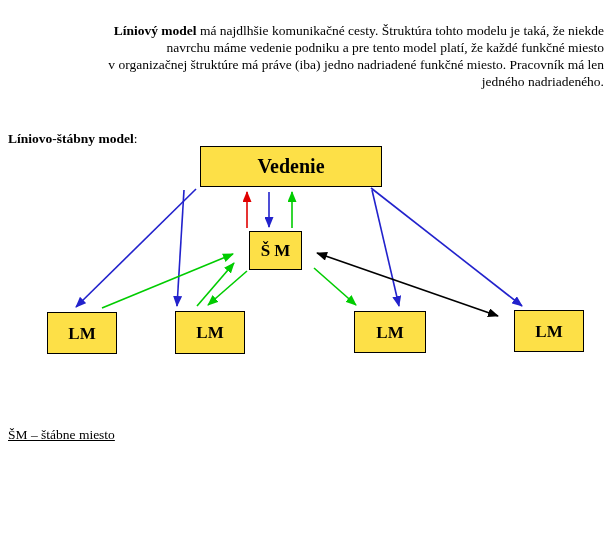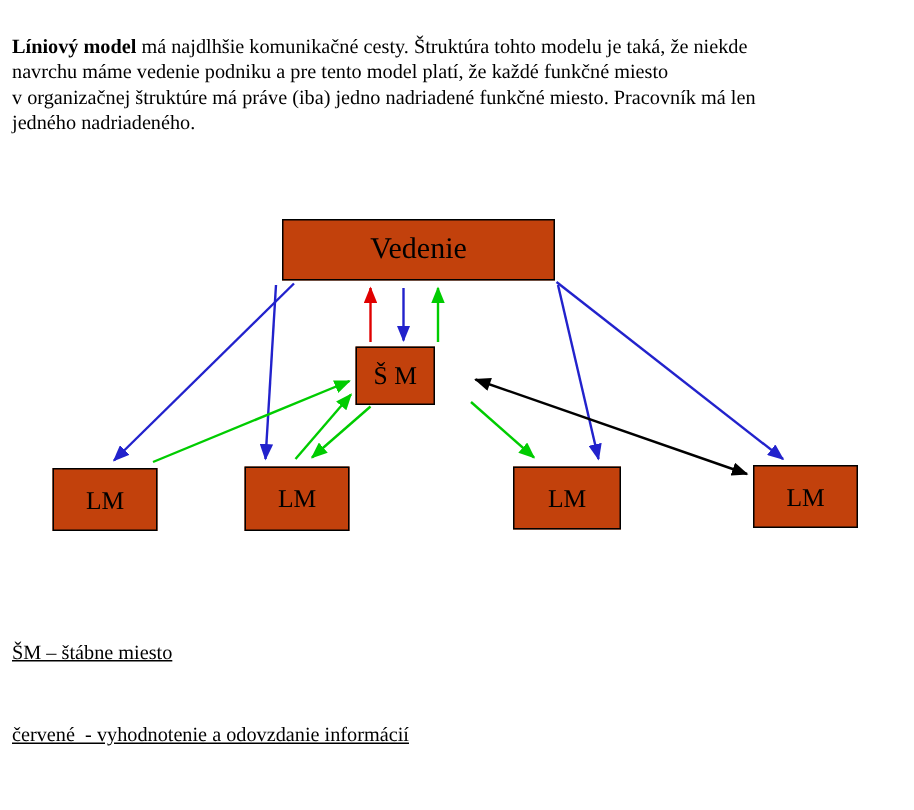--- a/index.html
+++ b/index.html
@@ -11,20 +11,21 @@
     font-family: "Liberation Serif", "DejaVu Serif", serif;
     font-size: 13.5px;
     line-height: 17px;
     color: #000000;
     overflow: hidden;
   }
   .intro {
     position: absolute;
     left: 8px; top: 8px;
     width: 596px;
+    text-align: right;
   }
   .intro .rest { white-space: pre-line; }
   .b { font-weight: bold; }
   .heading {
     position: absolute;
     left: 8px; top: 116px;
   }
   .diagram {
     position: absolute;
     left: 0; top: 0;
@@ -32,26 +33,27 @@
   }
   #edges-svg {
     position: absolute;
     left: 0; top: 0;
     pointer-events: none;
   }
   .node {
     position: absolute;
     box-sizing: border-box;
     border: 1px solid #000000;
-    background: #c2410c;
+    background: #fde047;
     display: flex;
     align-items: center;
     justify-content: center;
-    font-weight: normal;
+    font-weight: bold;
     font-family: "Liberation Serif", "DejaVu Serif", serif;
+    margin-left: 12px;
   }
   .legend-abbr {
     position: absolute;
     left: 8px; top: 426px;
   }
   .legend-colors {
     position: absolute;
     left: 8px; top: 481px;
   }
   .legend-line { white-space: pre; text-decoration: underline; }
@@ -59,20 +61,21 @@
 </head>
 <body>
 
 <div class="page">
 
   <p class="intro"><span class="b">Líniový model</span><span class="rest"> má najdlhšie komunikačné cesty. Štruktúra tohto modelu je taká, že niekde
 navrchu máme vedenie podniku a pre tento model platí, že každé funkčné miesto
 v organizačnej štruktúre má práve (iba) jedno nadriadené funkčné miesto. Pracovník má len
 jedného nadriadeného.</span></p>
 
+  <p class="heading"><span class="b">Líniovo-štábny model</span><span>:</span></p>
 
   <div class="diagram">
     <svg id="edges-svg" width="609" height="540" xmlns="http://www.w3.org/2000/svg">
         <defs>
           <marker id="arr-end-blue" markerWidth="12" markerHeight="9" refX="10" refY="4.5" orient="auto" markerUnits="userSpaceOnUse">
             <polygon points="0 0, 11 4.5, 0 9" fill="#2222cc"></polygon>
           </marker>
           <marker id="arr-start-blue" markerWidth="12" markerHeight="9" refX="1" refY="4.5" orient="auto" markerUnits="userSpaceOnUse">
             <polygon points="11 0, 0 4.5, 11 9" fill="#2222cc"></polygon>
           </marker>
@@ -116,16 +119,15 @@
         <div class="node" style="left: 342px; top: 311px; width: 72px; height: 42px; font-size: 17px;">LM</div>
         <div class="node" style="left: 502px; top: 310px; width: 70px; height: 42px; font-size: 17px;">LM</div>
       </div>
   </div>
 
   <div class="legend-abbr">
     <div class="legend-line">ŠM – štábne miesto</div>
   </div>
 
   <div class="legend-colors">
-    <div class="legend-line">červené  - vyhodnotenie a odovzdanie informácií</div>
   </div>
 
 </div>
 
 </body></html>

